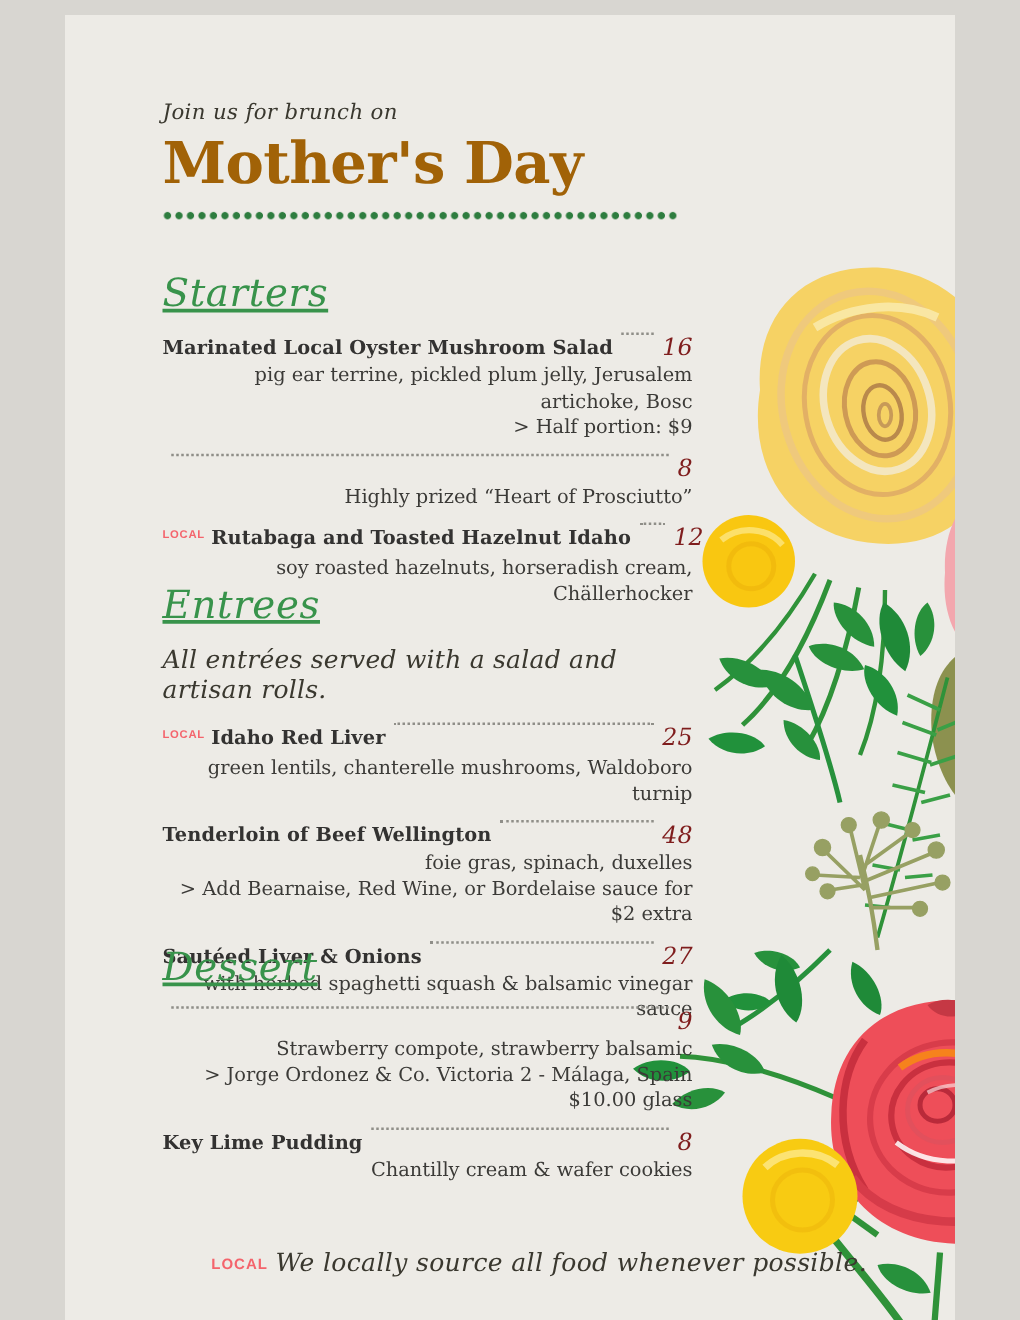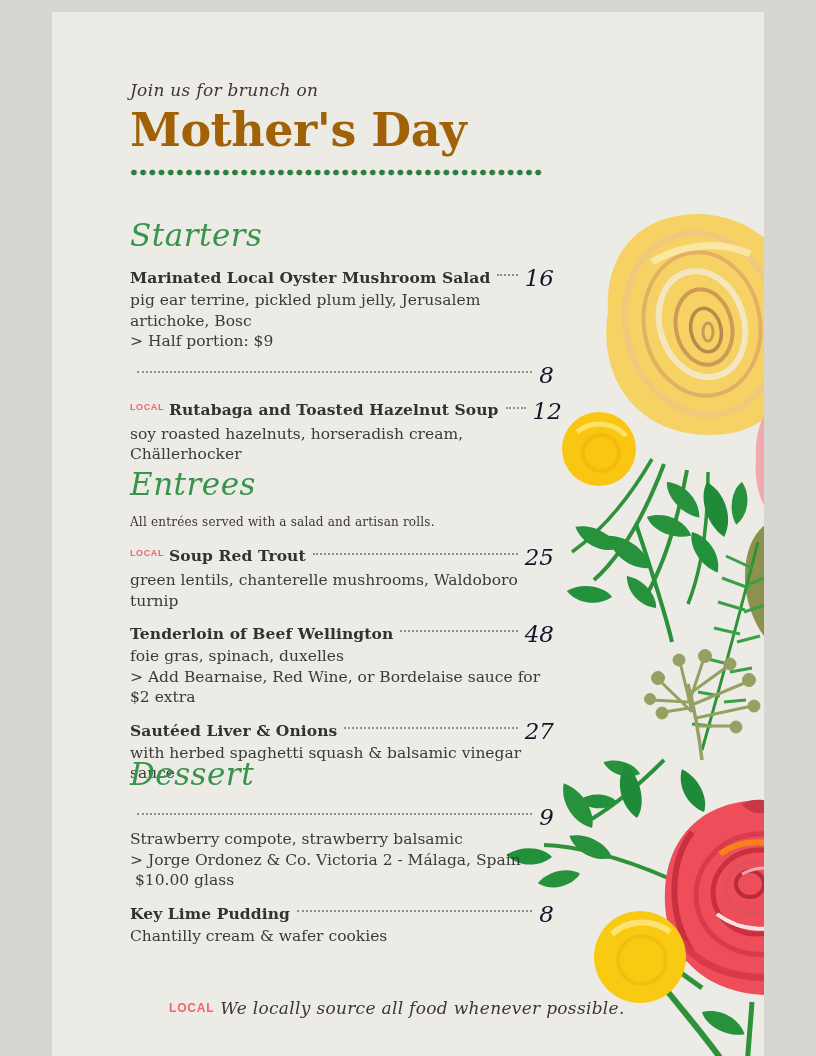--- a/index.html
+++ b/index.html
@@ -33,57 +33,58 @@
 
   .section { position:absolute; left:78px; width:424px; }
   .sec-starters { top:205px; }
   .sec-entrees  { top:454px; }
   .sec-dessert  { top:744px; }
 
   .section-header {
     font-style:italic; font-size:31px; color:#38934b;
     font-family:"DejaVu Serif", serif; letter-spacing:.5px;
     margin-bottom:13px;
+    text-decoration:underline;
   }
   .section-note {
-    font-size:12px; color:#3a382f; margin-bottom:15px;
+    font-style:italic; font-size:20px; color:#3a382f; margin-bottom:15px;
     letter-spacing:.2px;
   }
   .item { margin-bottom:11px; }
-  .item-row { display:flex; align-items:center; }
+  .item-row { display:flex; align-items:flex-start; }
   .item-name {
     font-weight:bold; font-size:15.5px; color:#333231; letter-spacing:.1px;
     white-space:nowrap; line-height:24px;
   }
   .local-badge {
     font-family:"Liberation Sans", sans-serif;
     font-size:9px; font-weight:bold; color:#f4646c; letter-spacing:.6px;
     position:relative; top:-5px; margin-right:5px;
   }
   .leader {
     flex:1; border-bottom:2px dotted #8f8e88; margin:0 7px 6px;
     min-width:20px;
   }
   .price {
-    font-style:italic; font-size:23px; color:#0f172a; line-height:24px;
+    font-style:italic; font-size:19px; color:#7f1d1d; line-height:24px;
     white-space:nowrap;
   }
-  .desc { font-size:15.5px; line-height:20.5px; color:#3b3a37; }
+  .desc { font-size:15.5px; line-height:20.5px; color:#3b3a37;text-align:right; }
 
   .footer {
     position:absolute; left:117px; top:986px;
     display:flex; align-items:baseline;
   }
   .footer .local-badge-big {
     font-family:"Liberation Sans", sans-serif;
     font-size:12px; font-weight:bold; color:#f4646c; letter-spacing:.8px;
     margin-right:6px; position:relative; top:-2px;
   }
   .footer-text {
-    font-style:italic; font-size:17px; color:#3a382f; letter-spacing:.3px;
+    font-style:italic; font-size:20px; color:#3a382f; letter-spacing:.3px;
   }
 </style>
 </head>
 <body>
 
 <div class="page">
 
   <svg class="floral" viewBox="0 0 816 1056" aria-hidden="true">
     <defs>
       <path id="leaf" d="M0 0 C 12 -12, 34 -14, 48 -2 C 34 10, 10 10, 0 0 Z"></path>
@@ -234,39 +235,40 @@
       </div>
       <div class="desc">pig ear terrine, pickled plum jelly, Jerusalem artichoke, Bosc</div>
       <div class="desc">&gt; Half portion: $9</div>
     </div>
 
     <div class="item">
       <div class="item-row">
         <span class="leader"></span>
         <span class="price">8</span>
       </div>
-    </div>
-
-    <div class="item">
-      <div class="item-row">
-        <span class="item-name"><span class="local-badge">LOCAL</span><span>Rutabaga and Toasted Hazelnut Soup</span></span>
+      <div class="desc">Highly prized “Heart of Prosciutto”</div>
+    </div>
+
+    <div class="item">
+      <div class="item-row">
+        <span class="item-name"><span class="local-badge">LOCAL</span><span>Rutabaga and Toasted Hazelnut Idaho</span></span>
         <span class="leader"></span>
         <span class="price">12</span>
       </div>
       <div class="desc">soy roasted hazelnuts, horseradish cream, Chällerhocker</div>
     </div>
   </div>
 
   <div class="section sec-entrees">
     <div class="section-header">Entrees</div>
     <div class="section-note">All entrées served with a salad and artisan rolls.</div>
 
     <div class="item">
       <div class="item-row">
-        <span class="item-name"><span class="local-badge">LOCAL</span><span>Soup Red Trout</span></span>
+        <span class="item-name"><span class="local-badge">LOCAL</span><span>Idaho Red Liver</span></span>
         <span class="leader"></span>
         <span class="price">25</span>
       </div>
       <div class="desc">green lentils, chanterelle mushrooms, Waldoboro turnip</div>
     </div>
 
     <div class="item">
       <div class="item-row">
         <span class="item-name">Tenderloin of Beef Wellington</span>
         <span class="leader"></span>

